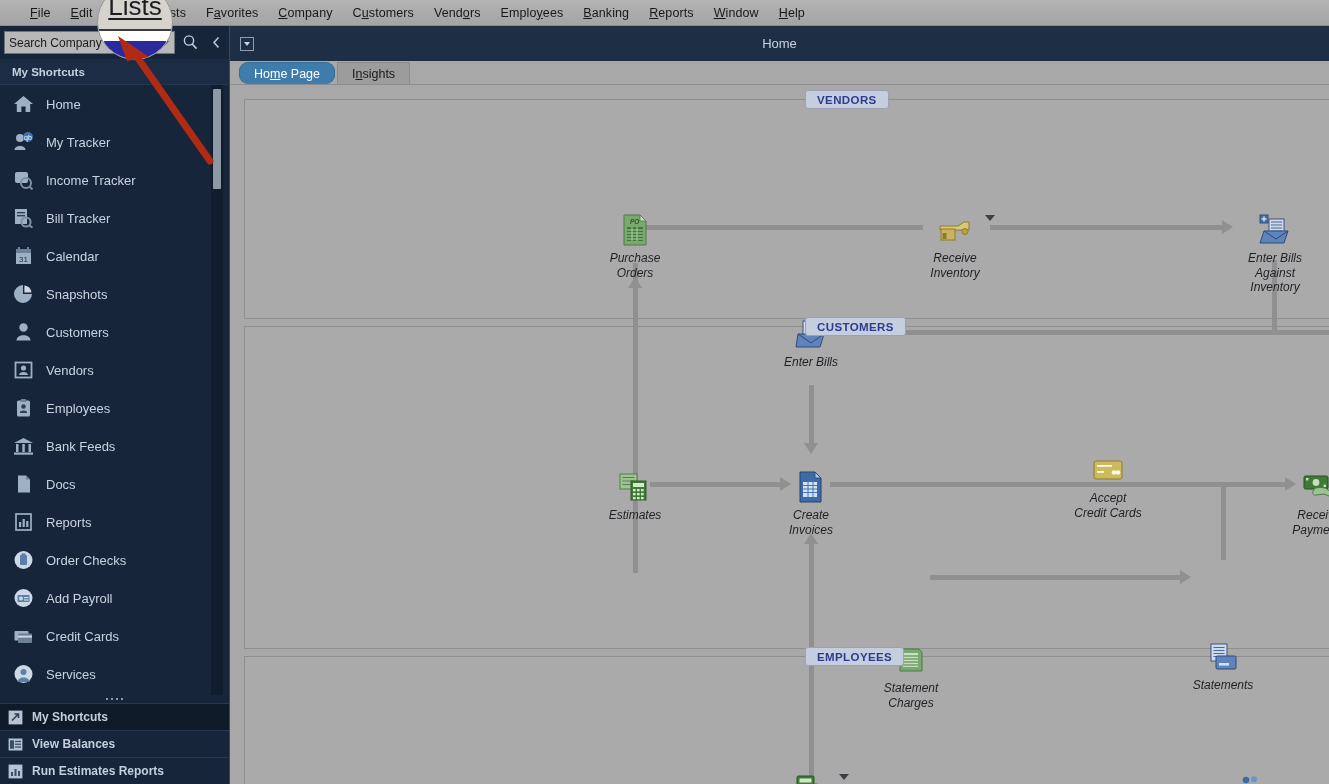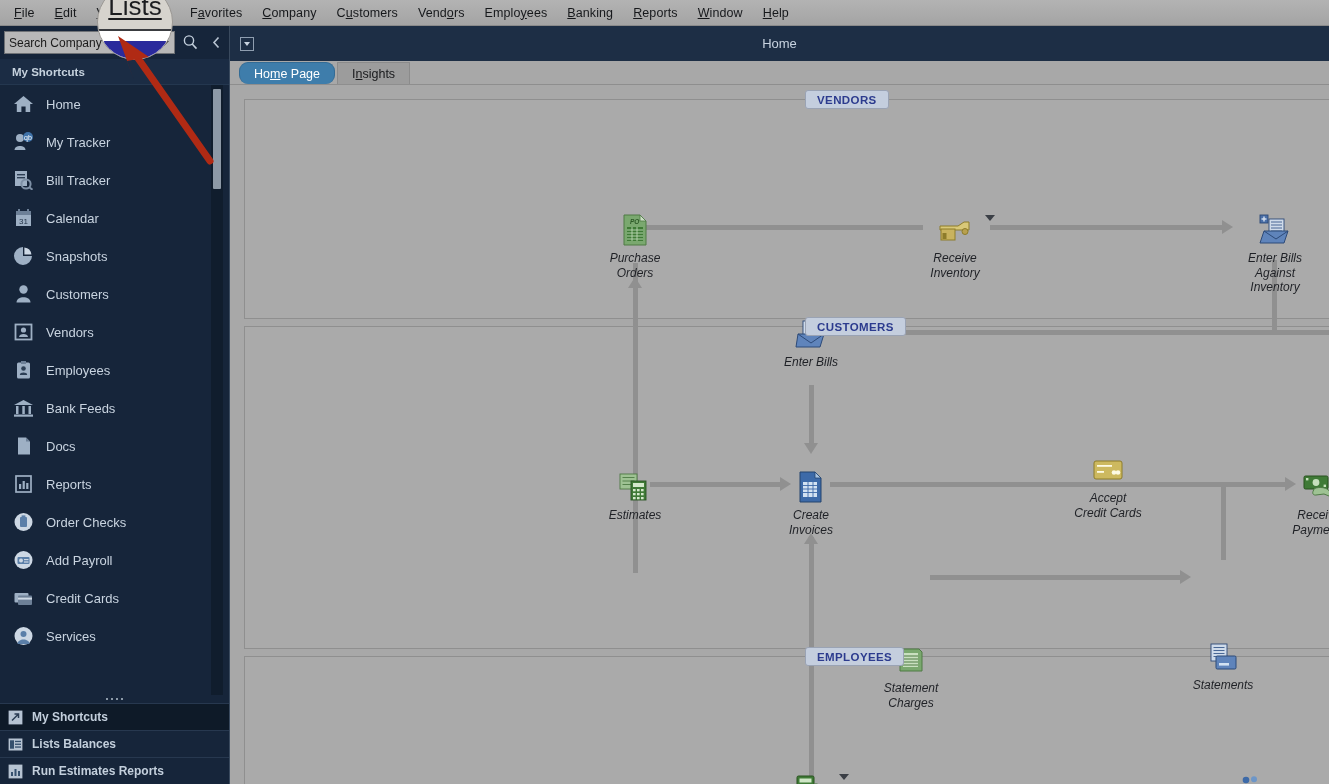--- a/index.html
+++ b/index.html
@@ -9,21 +9,21 @@
     background:#1d2a3a;
     -webkit-font-smoothing: antialiased;
   }
   #app { position:relative; width:1329px; height:784px; }
 
   
   .menubar{
     position:absolute; left:0; top:0; width:1329px; height:26px;
     background:linear-gradient(#b3b3b3,#a4a4a4);
     border-bottom:1px solid #8a8a8a;
-    display:flex; align-items:center; padding-left:14px; gap:20px;
+    display:flex; align-items:center; padding-left:30px; gap:20px;
     z-index:5;
   }
   .menuitem{
     font-size:12.5px; color:#16181b; white-space:nowrap; cursor:default;
     letter-spacing:.1px;
   }
   .menuitem u{ text-decoration:underline; }
 
   
   .sidebar{
@@ -246,20 +246,30 @@
           <svg width="21" height="20" viewBox="0 0 21 20">
               <circle cx="7" cy="6" r="4" fill="#9eb0c4"></circle>
               <path d="M1.5 18 C1.5 12.5 12.5 12.5 12.5 18 Z" fill="#9eb0c4"></path>
               <circle cx="15" cy="5" r="5" fill="#3f72a8"></circle>
               <text x="15" y="8" font-size="7" fill="#fff" text-anchor="middle" font-family="Liberation Sans">qb</text>
             </svg>
         </span>
         <span class="txt">My Tracker</span>
       </div>
 
+      <div class="navitem">
+        <span class="navicon">
+          <svg width="21" height="20" viewBox="0 0 21 20">
+              <rect x="2" y="2" width="13" height="11" rx="2" fill="#9eb0c4"></rect>
+              <circle cx="13" cy="13" r="5" fill="none" stroke="#7e90a6" stroke-width="2"></circle>
+              <line x1="16.5" y1="16.5" x2="19.5" y2="19.5" stroke="#7e90a6" stroke-width="2"></line>
+            </svg>
+        </span>
+        <span class="txt">Income Tracker</span>
+      </div>
 
       <div class="navitem">
         <span class="navicon">
           <svg width="21" height="20" viewBox="0 0 21 20">
               <rect x="2" y="1" width="12" height="15" fill="#9eb0c4"></rect>
               <rect x="4" y="4" width="8" height="1.4" fill="#2d3f55"></rect>
               <rect x="4" y="7" width="8" height="1.4" fill="#2d3f55"></rect>
               <circle cx="13" cy="14" r="4.6" fill="none" stroke="#7e90a6" stroke-width="2"></circle>
               <line x1="16" y1="17" x2="19.5" y2="19.8" stroke="#7e90a6" stroke-width="2"></line>
             </svg>
@@ -423,21 +433,21 @@
         <span>My Shortcuts</span>
       </div>
       <div class="bottomitem">
         <svg width="15" height="15" viewBox="0 0 15 15">
             <rect x="0.6" y="1.5" width="13.8" height="12" fill="#b6c3d2"></rect>
             <rect x="2" y="3.3" width="4" height="8.4" fill="#35506e"></rect>
             <rect x="7" y="3.8" width="6" height="1.3" fill="#35506e"></rect>
             <rect x="7" y="6.6" width="6" height="1.3" fill="#35506e"></rect>
             <rect x="7" y="9.4" width="6" height="1.3" fill="#35506e"></rect>
           </svg>
-        <span>Lists Balances</span>
+        <span>View Balances</span>
       </div>
       <div class="bottomitem">
         <svg width="15" height="15" viewBox="0 0 15 15">
             <rect x="0.6" y="0.6" width="13.8" height="13.8" fill="#b6c3d2"></rect>
             <rect x="3" y="8" width="2" height="4" fill="#35506e"></rect>
             <rect x="6.5" y="5" width="2" height="7" fill="#35506e"></rect>
             <rect x="10" y="7" width="2" height="5" fill="#35506e"></rect>
           </svg>
         <span>Run Estimates Reports</span>
       </div>

